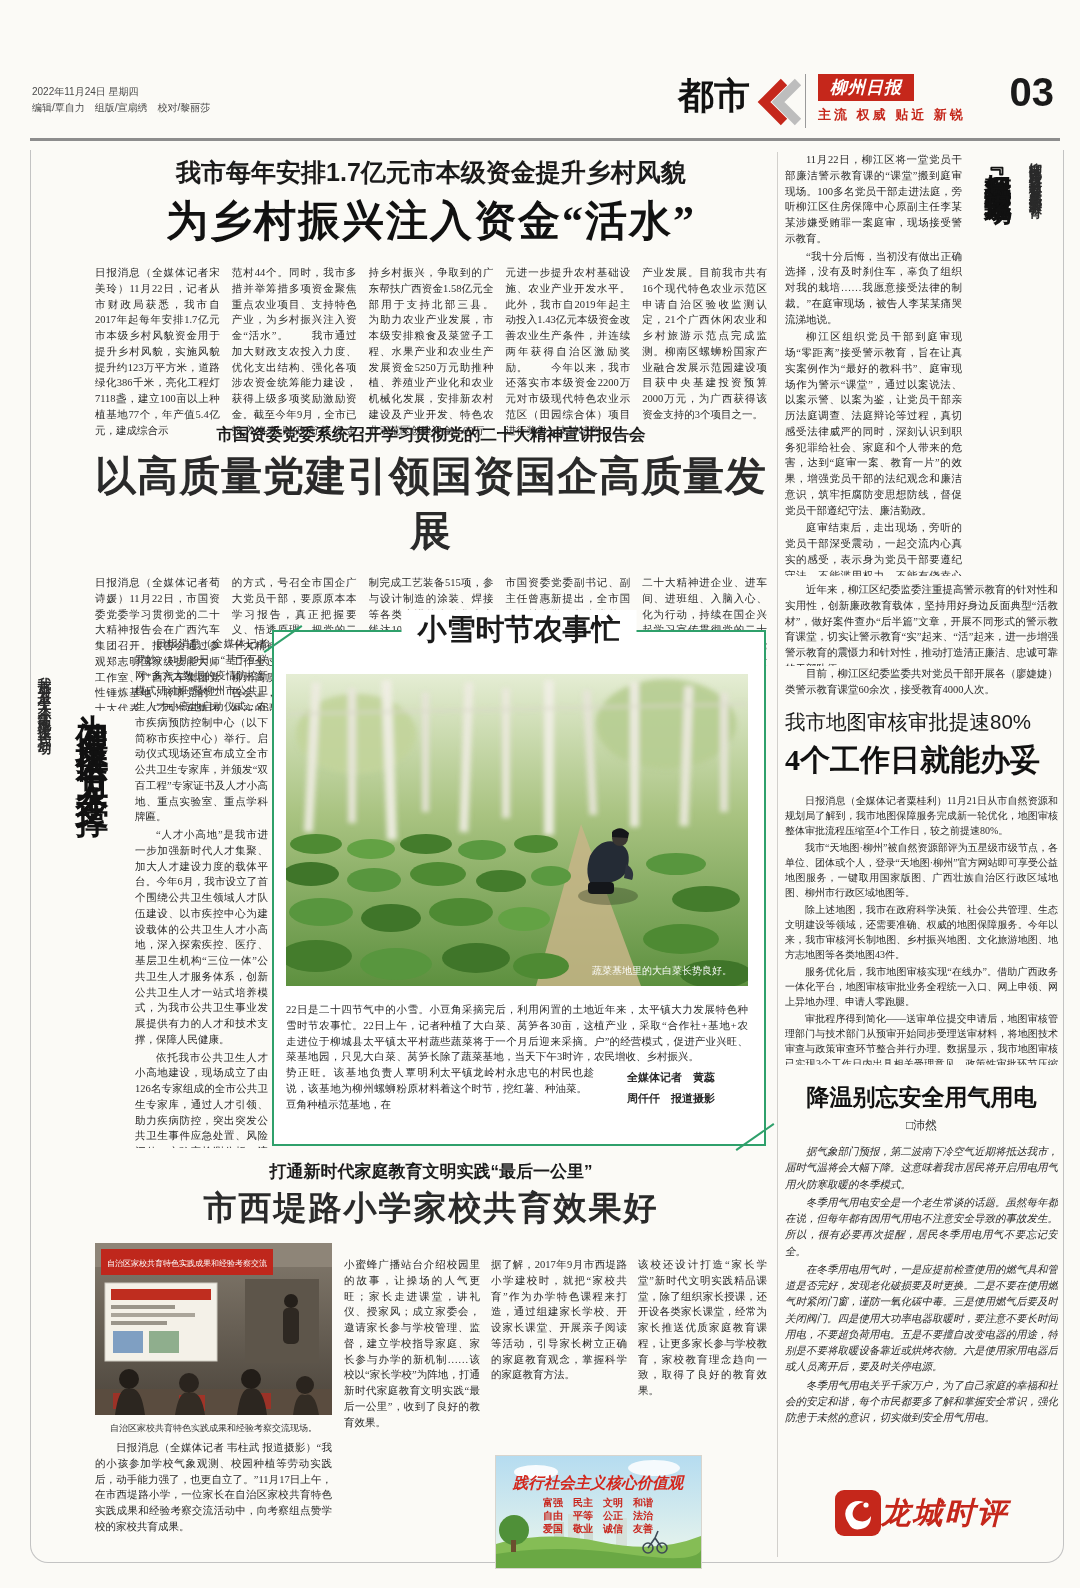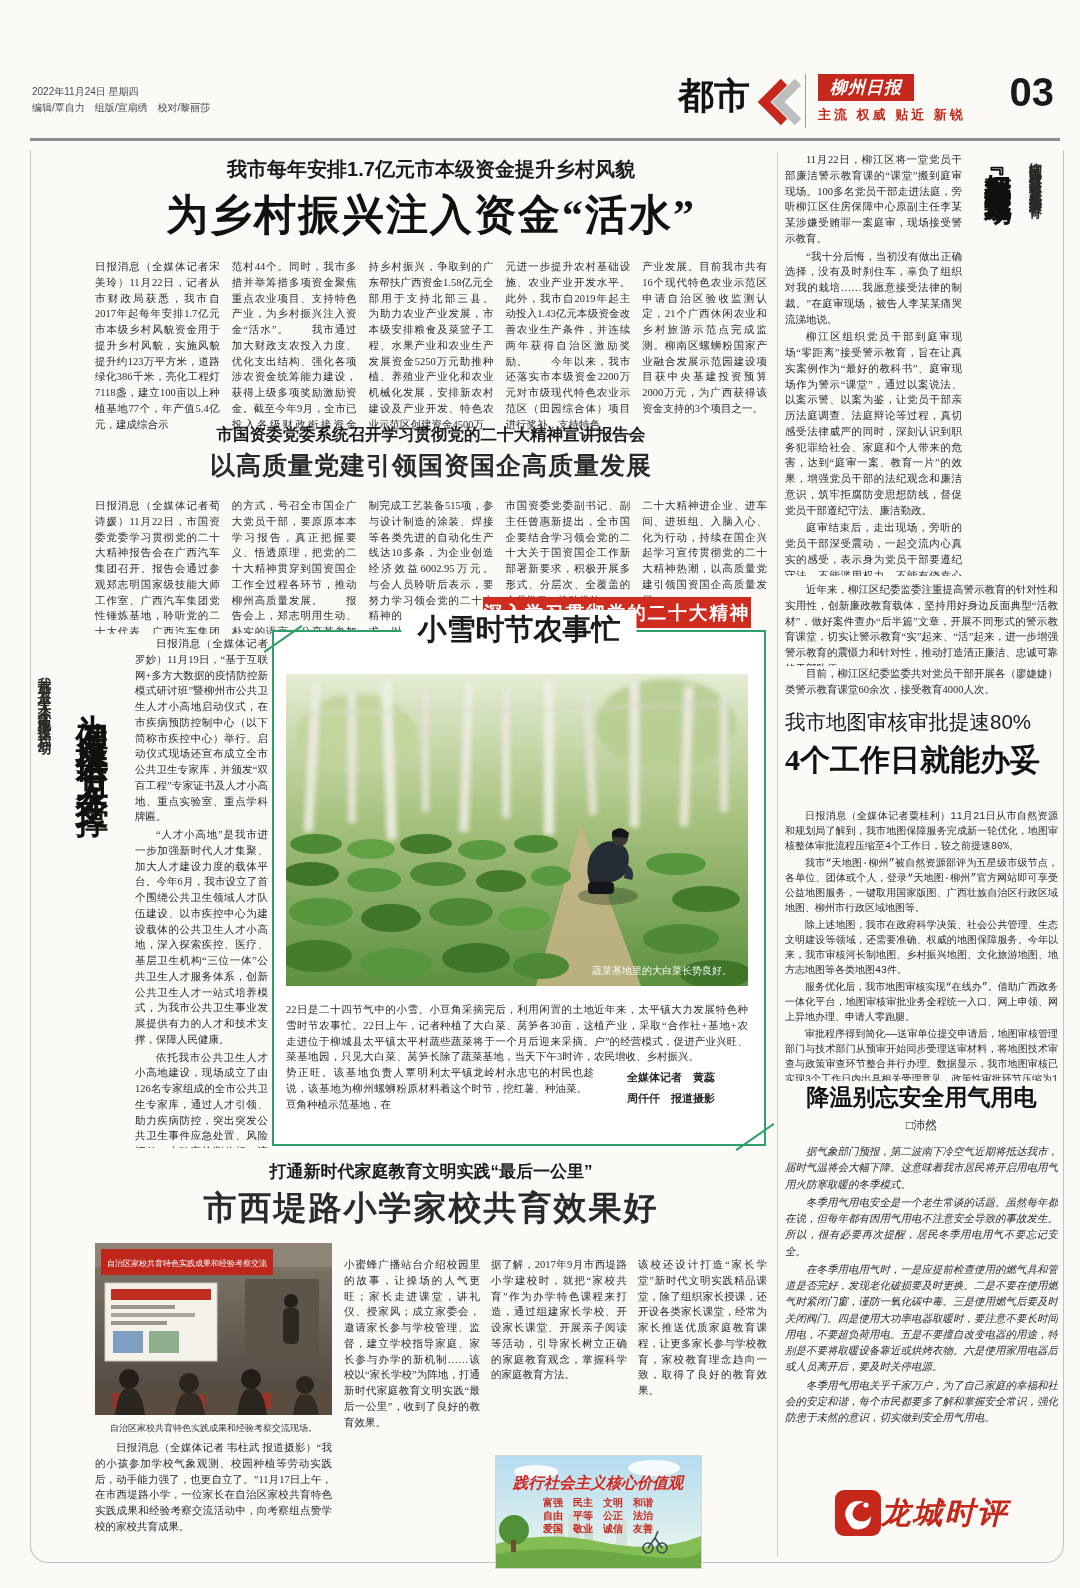--- a/index.html
+++ b/index.html
@@ -15,29 +15,29 @@
   .chev{position:absolute;left:726px;top:8px;}
   .hdr-vline{position:absolute;left:775px;top:4px;width:1px;height:54px;background:#9a9a9a;}
   .masthead-box{position:absolute;left:788px;top:4px;width:96px;height:27px;background:#c5271b;color:#fff;font-size:17px;font-weight:bold;font-style:italic;display:flex;align-items:center;justify-content:center;letter-spacing:1px;}
   .tagline{position:absolute;left:788px;top:36px;color:#c5271b;font-weight:bold;font-size:13px;letter-spacing:3px;font-family:"Liberation Sans",sans-serif;}
   .pagenum{position:absolute;right:6px;top:0px;font-size:40px;font-weight:bold;color:#1a1a1a;font-family:"Liberation Sans",sans-serif;}
   #header-rule{left:30px;top:138px;width:1030px;height:0;border-top:3px solid #8d8d8d;}
   #content-border{left:30px;top:150px;width:1032px;height:1412px;border:1.5px solid #c3c3c3;border-top:none;border-radius:0 0 18px 18px;pointer-events:none;}
   #main-right-divider{left:777px;top:152px;width:1px;height:1405px;background:#d2d0cc;}
   
   #article1{left:95px;top:156px;width:672px;}
-  .a-kicker{font-size:20px;font-weight:bold;text-align:center;color:#1b1b1b;}
+  .a-kicker{font-size:25px;font-weight:bold;text-align:center;color:#1b1b1b;}
   #article1 .a-headline{font-size:42px;font-weight:bold;text-align:center;letter-spacing:2px;color:#111;margin-top:4px;}
   .colrow{display:flex;gap:12px;margin-top:16px;justify-content:space-between;}
   .tcol{flex:1;font-size:10.5px;line-height:1.5;overflow:hidden;}
   #article1 .colrow{height:172px;}
   
   #article2{left:95px;top:424px;width:672px;}
   #article2 .a-kicker{font-size:16.5px;}
-  #article2 .a-headline{font-size:25px;font-weight:bold;text-align:center;letter-spacing:1px;margin-top:3px;}
+  #article2 .a-headline{font-size:41px;font-weight:bold;text-align:center;letter-spacing:1px;margin-top:3px;}
   #article2 .colrow{height:136px;position:relative;}
   #red-banner{position:absolute;left:388px;top:99px;width:268px;height:31px;background:#cf2b1e;color:#fff;display:flex;align-items:center;justify-content:center;font-size:18.5px;font-weight:bold;letter-spacing:2px;}
   
   #health{left:33px;top:632px;width:235px;height:522px;}
   .vert{writing-mode:vertical-rl;text-orientation:upright;}
   #health .h-kick{position:absolute;left:2px;top:34px;height:478px;font-size:13.5px;font-weight:bold;letter-spacing:4px;}
   #health .h-head{position:absolute;left:36px;top:56px;height:470px;font-size:33px;font-weight:bold;letter-spacing:9px;color:#111;}
   #health .h-body{position:absolute;left:102px;top:4px;width:133px;height:512px;font-size:10.5px;line-height:1.5;overflow:hidden;}
   
   #photoart{left:272px;top:630px;width:490px;height:512px;border:2px solid #2fa06b;background:#fff;}
@@ -52,21 +52,21 @@
   #warning .w-body{width:177px;font-size:10.5px;line-height:1.5;overflow:hidden;}
   #warning .w-head{width:50px;font-size:27px;font-weight:bold;letter-spacing:2px;color:#111;margin-left:4px;}
   #warning .w-kick{width:22px;font-size:13px;font-weight:bold;letter-spacing:2px;margin-left:6px;}
   #warning .w-wide{margin-top:6px;height:84px;font-size:10.5px;line-height:1.5;overflow:hidden;}
   #warning .w-last{height:38px;font-size:10.5px;line-height:1.5;overflow:hidden;}
   #warning .byl{float:right;}
   
   #maparticle{left:785px;top:708px;width:273px;}
   #maparticle .m-kick{font-size:20.5px;color:#1b1b1b;}
   #maparticle .m-head{font-size:30px;font-weight:bold;margin-top:4px;color:#111;}
-  #maparticle .m-body{margin-top:28px;height:272px;overflow:hidden;font-size:10px;line-height:1.5;font-family:Liberation Mono, monospace;}
+  #maparticle .m-body{margin-top:12px;height:272px;overflow:hidden;font-size:10px;line-height:1.5;}
   
   #commentary{left:785px;top:1082px;width:273px;height:476px;}
   #commentary .c-head{font-size:23px;font-weight:bold;text-align:center;color:#111;}
   #commentary .c-author{font-size:12px;text-align:center;margin:4px 0 10px 0;}
   #commentary .c-body{height:318px;overflow:hidden;font-size:10.5px;line-height:1.55;font-style:italic;}
   #commentary .c-logo{position:absolute;left:50%;top:408px;transform:translateX(-50%);display:flex;align-items:center;}
   .seal{width:46px;height:46px;}
   .logo-text{font-size:30px;font-weight:bold;font-style:italic;color:#c5271b;letter-spacing:2px;white-space:nowrap;}
   
   #school{left:95px;top:1160px;width:672px;}

